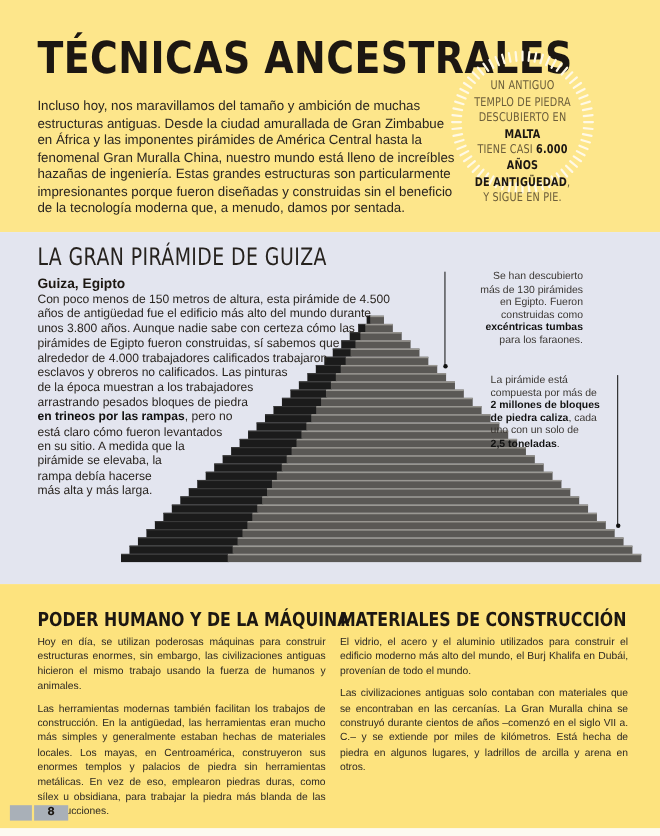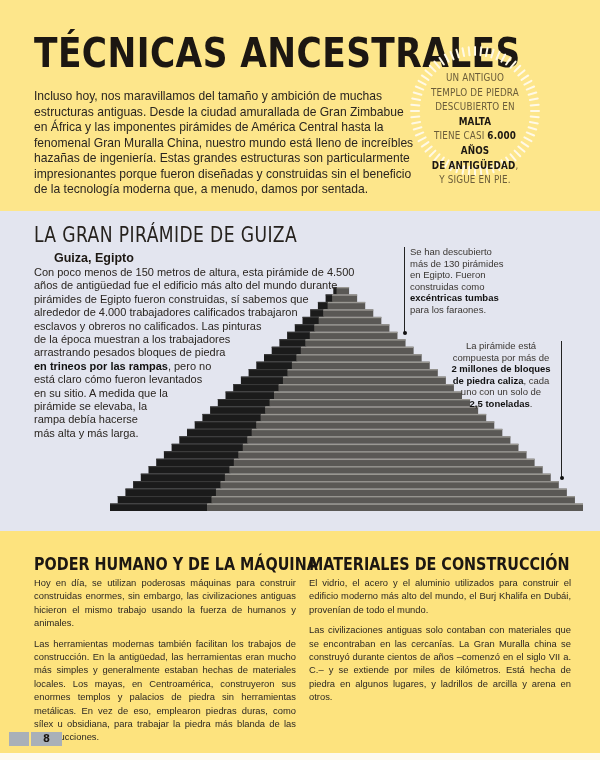--- a/index.html
+++ b/index.html
@@ -33,33 +33,33 @@
     color: #6b5d3a; transform: scaleX(0.8); transform-origin: center top;
     text-transform: uppercase; letter-spacing: 0.2px;
   }
   .badge-text b { color: #1c1712; font-weight: bold; }
 
   .sec-title {
     position: absolute; left: 34px; top: 222px;
     font-family: "DejaVu Sans", sans-serif; font-weight: normal; font-size: 22px;
     color: #26221e; letter-spacing: 0.5px; transform: scaleX(0.78); transform-origin: left top; white-space: nowrap;
   }
-  .sec-sub { position: absolute; left: 34px; top: 251px; font-weight: bold; font-size: 12.5px; color: #1c1712; margin-left: 20px; }
+  .sec-sub { position: absolute; left: 34px; top: 251px; font-weight: bold; font-size: 12.5px; color: #1c1712; }
   .pyr-text {
     position: absolute; left: 34px; top: 266px; width: 300px;
     font-size: 11px; line-height: 13.4px; color: #2a2520;
   }
   .pyr-text span { display: block; white-space: nowrap; }
   .pyr-text b { font-weight: bold; color: #111; }
 
   .pyramid { position: absolute; left: 0; top: 0; }
 
   .callout1 { position: absolute; left: 410px; top: 246px; width: 120px; font-size: 9.5px; line-height: 11.6px; color: #3a3632; }
-  .callout1 span { display: block; white-space: nowrap; }
-  .callout2 { position: absolute; left: 446px; top: 340px; width: 110px; text-align: center; font-size: 9.5px; line-height: 11.6px; color: #3a3632; }
+  .callout1 span { display: block; white-space: nowrap; text-align: right; }
+  .callout2 { position: absolute; left: 446px; top: 340px; width: 110px; text-align: left; font-size: 9.5px; line-height: 11.6px; color: #3a3632; }
   .callout2 span { display: block; white-space: nowrap; }
   .callout1 b, .callout2 b { color: #111; }
   .line { position: absolute; width: 1.3px; background: #222; }
   .dot { position: absolute; width: 4px; height: 4px; border-radius: 50%; background: #111; }
 
   .col-title {
     position: absolute; top: 554px;
     font-family: "DejaVu Sans", sans-serif; font-weight: bold; font-size: 17.5px;
     color: #1c1712; transform: scaleX(0.82); transform-origin: left top; white-space: nowrap;
   }
@@ -285,20 +285,21 @@
       <rect x="207" y="503.5333333333333" width="376" height="1.3" fill="#9a9893"></rect>
       <rect x="110" y="503.5333333333333" width="97" height="1" fill="#3a3a3a"></rect>
     </g>
 </svg>
 
 <h2 class="sec-title">LA GRAN PIRÁMIDE DE GUIZA</h2>
 <div class="sec-sub">Guiza, Egipto</div>
 <div class="pyr-text">
   <span>Con poco menos de 150 metros de altura, esta pirámide de 4.500</span>
   <span>años de antigüedad fue el edificio más alto del mundo durante</span>
+  <span>unos 3.800 años. Aunque nadie sabe con certeza cómo las</span>
   <span>pirámides de Egipto fueron construidas, sí sabemos que</span>
   <span>alrededor de 4.000 trabajadores calificados trabajaron</span>
   <span>esclavos y obreros no calificados. Las pinturas</span>
   <span>de la época muestran a los trabajadores</span>
   <span>arrastrando pesados bloques de piedra</span>
   <span><b>en trineos por las rampas</b><i style="font-style:normal">, pero no</i></span>
   <span>está claro cómo fueron levantados</span>
   <span>en su sitio. A medida que la</span>
   <span>pirámide se elevaba, la</span>
   <span>rampa debía hacerse</span>
@@ -322,21 +323,21 @@
   <span>La pirámide está</span>
   <span>compuesta por más de</span>
   <span><b>2 millones de bloques</b></span>
   <span><b>de piedra caliza</b><i style="font-style:normal">, cada</i></span>
   <span>uno con un solo de</span>
   <span><b>2,5 toneladas</b><i style="font-style:normal">.</i></span>
 </div>
 
 <h3 class="col-title" style="left:34px;">PODER HUMANO Y DE LA MÁQUINA</h3>
 <div class="col-text" style="left:34px;">
-  <p>Hoy en día, se utilizan poderosas máquinas para construir construidas enormes, sin embargo, las civilizaciones antiguas hicieron el mismo trabajo usando la fuerza de humanos y animales.</p>
+  <p>Hoy en día, se utilizan poderosas máquinas para construir estructuras enormes, sin embargo, las civilizaciones antiguas hicieron el mismo trabajo usando la fuerza de humanos y animales.</p>
   <p>Las herramientas modernas también facilitan los trabajos de construcción. En la antigüedad, las herramientas eran mucho más simples y generalmente estaban hechas de materiales locales. Los mayas, en Centroamérica, construyeron sus enormes templos y palacios de piedra sin herramientas metálicas. En vez de eso, emplearon piedras duras, como sílex u obsidiana, para trabajar la piedra más blanda de las construcciones.</p>
 </div>
 
 <h3 class="col-title" style="left:309px;">MATERIALES DE CONSTRUCCIÓN</h3>
 <div class="col-text" style="left:309px;">
   <p>El vidrio, el acero y el aluminio utilizados para construir el edificio moderno más alto del mundo, el Burj Khalifa en Dubái, provenían de todo el mundo.</p>
   <p>Las civilizaciones antiguas solo contaban con materiales que se encontraban en las cercanías. La Gran Muralla china se construyó durante cientos de años –comenzó en el siglo VII a. C.– y se extiende por miles de kilómetros. Está hecha de piedra en algunos lugares, y ladrillos de arcilla y arena en otros.</p>
 </div>
 
 <div class="page-box1"></div>

